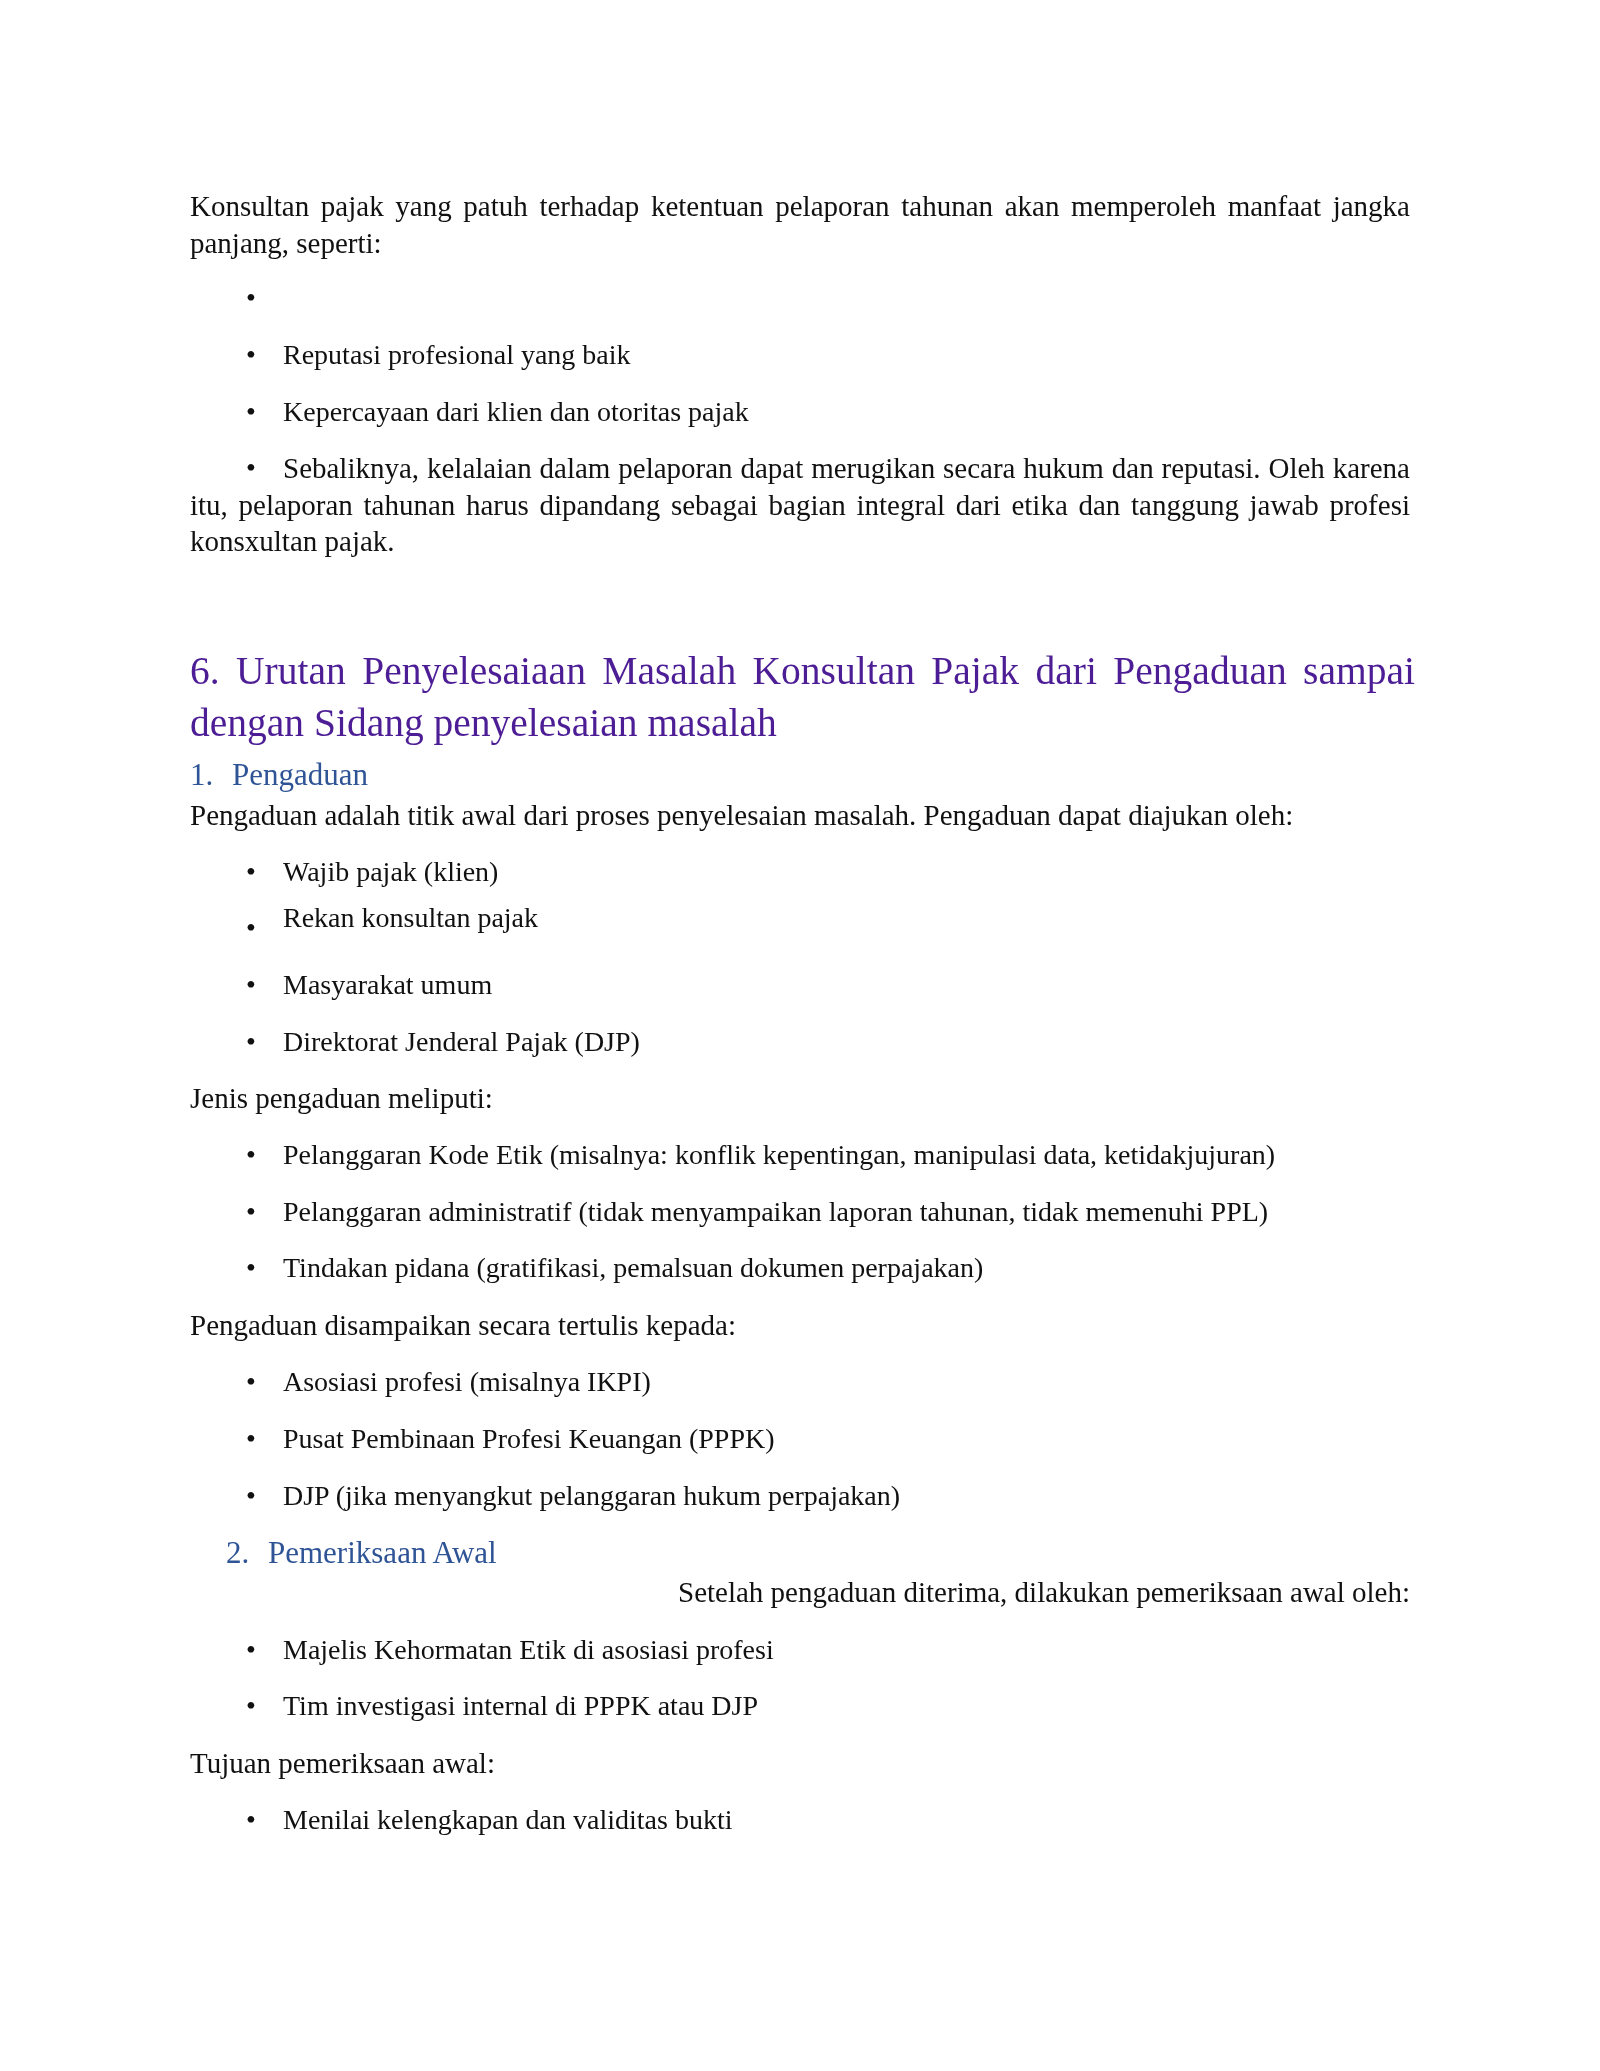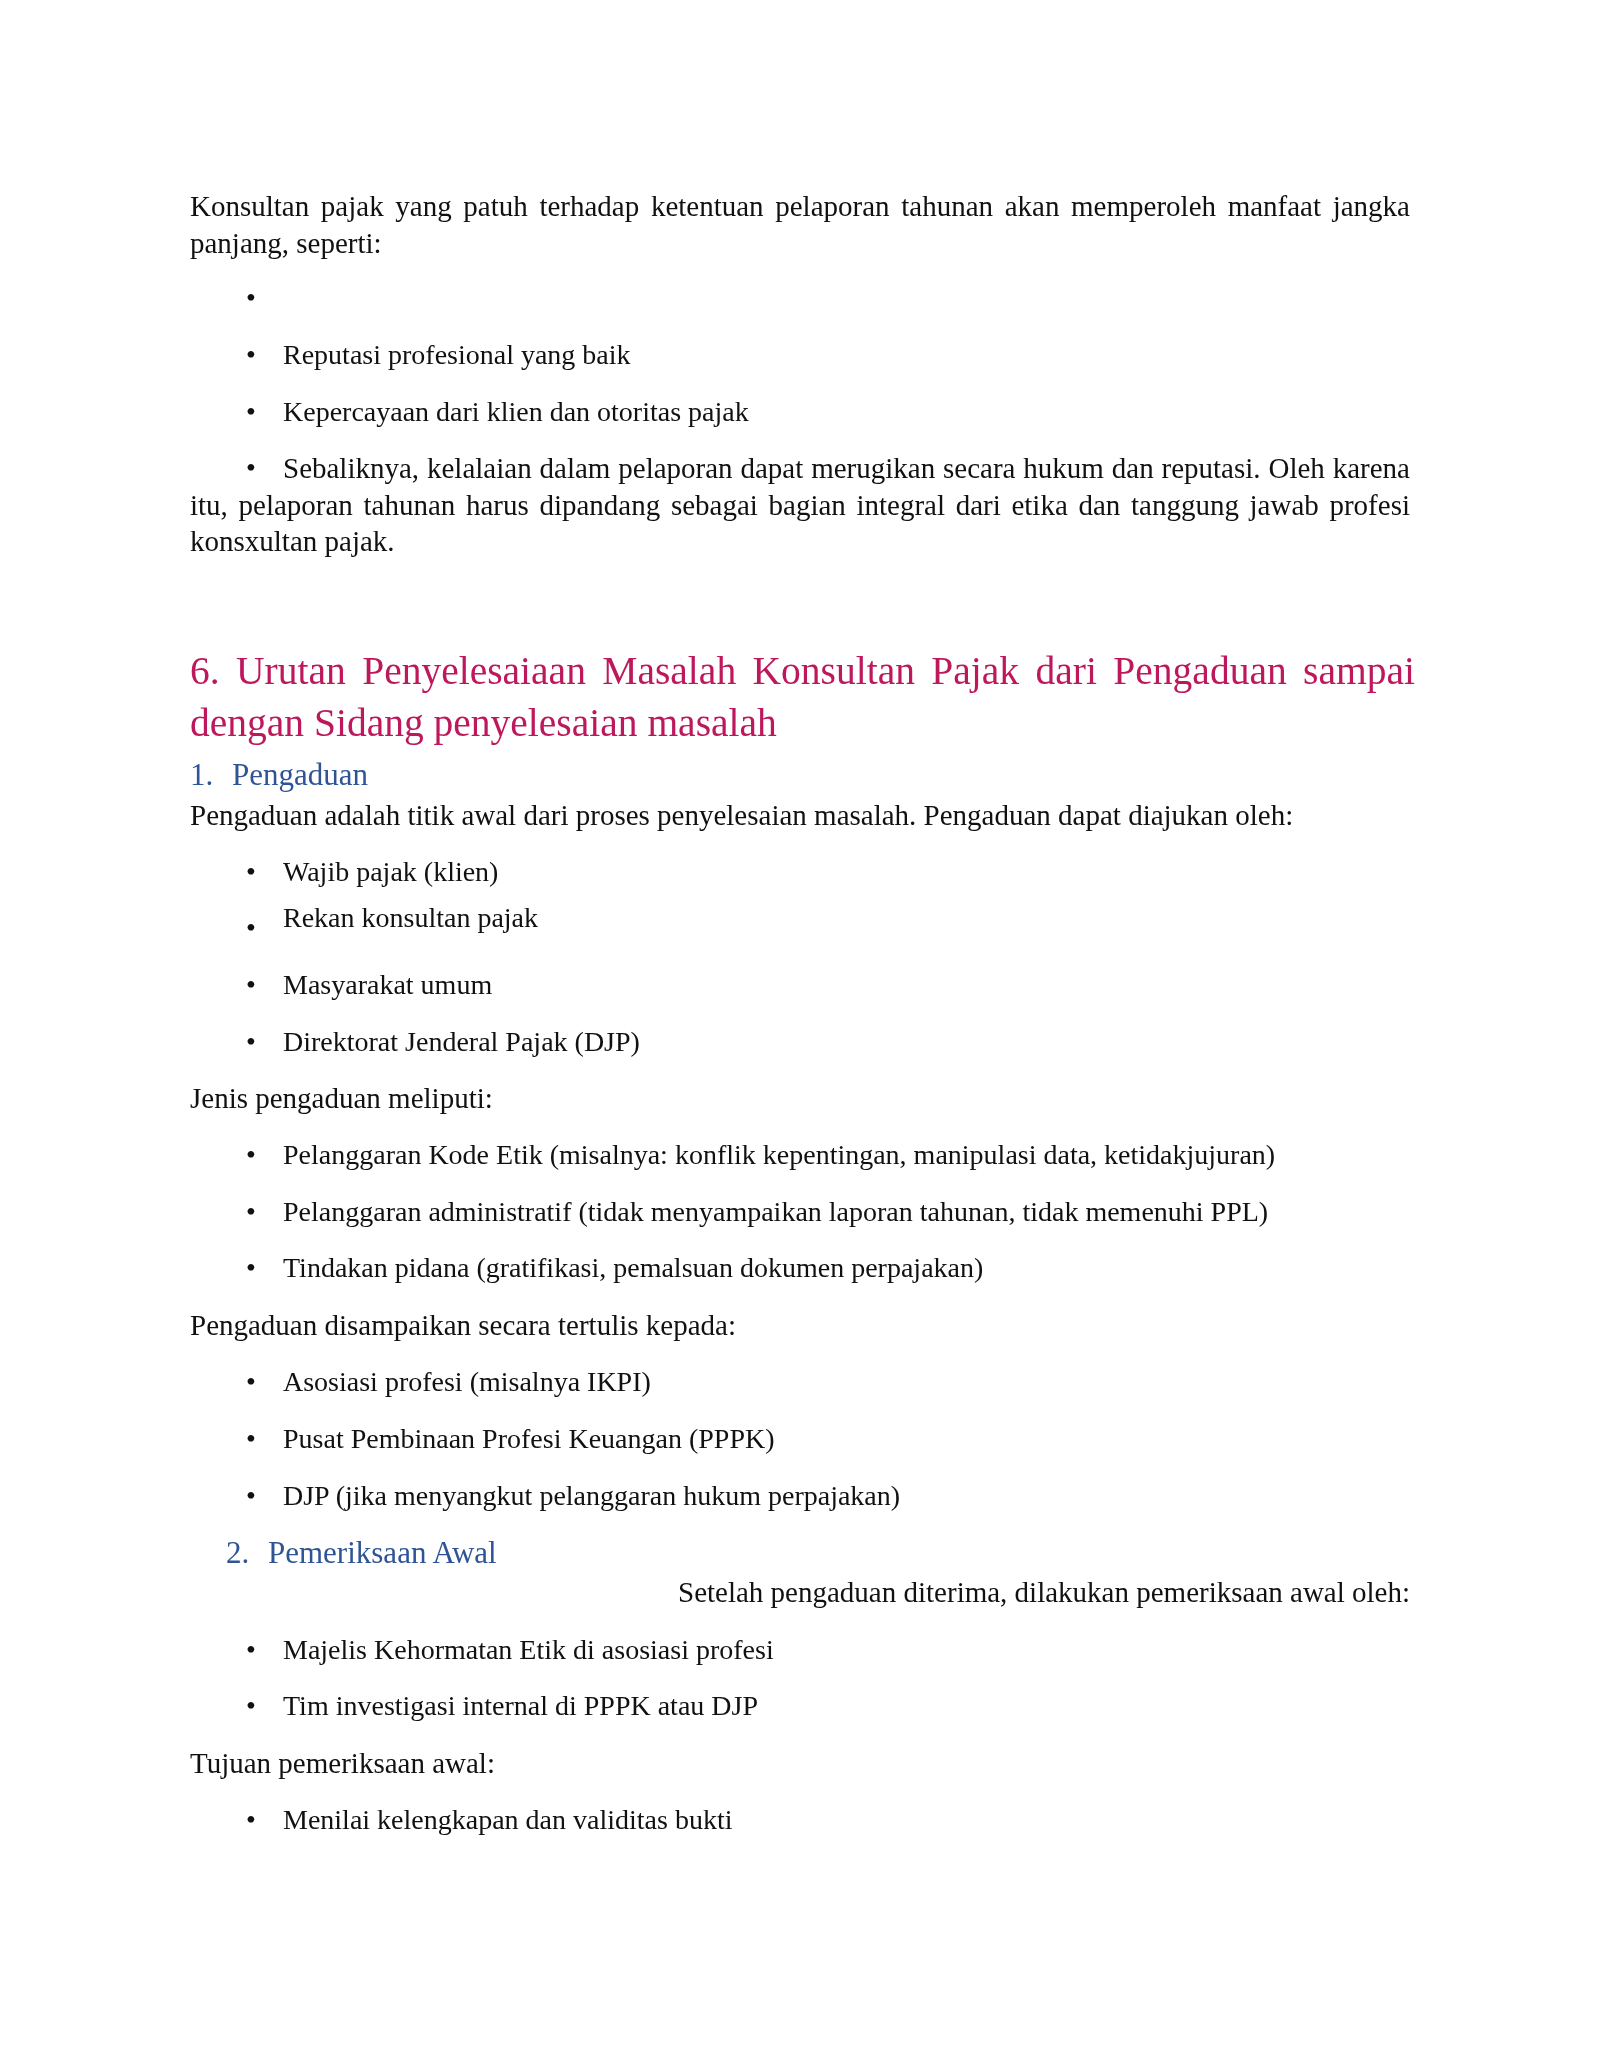--- a/index.html
+++ b/index.html
@@ -3,21 +3,21 @@
 <meta charset="utf-8">
 <style>
   html, body { margin: 0; padding: 0; background: #ffffff; }
   body { width: 1600px; height: 2071px; position: relative; overflow: hidden;
          font-family: "Liberation Serif", "DejaVu Serif", serif; color: #111111; }
   .page { position: absolute; left: 0; top: 0; width: 1600px; height: 2071px; background: #fff; }
   .line { position: absolute; left: 190px; width: 1220px; font-size: 29px; line-height: 36px; white-space: nowrap; }
   .just { text-align: justify; text-align-last: justify; white-space: normal; }
   .bullet { position: absolute; left: 246px; font-size: 28px; line-height: 36px; }
   .btext { position: absolute; left: 283px; font-size: 28px; line-height: 36px; white-space: nowrap; }
-  .h1 { position: absolute; left: 190px; width: 1225px; font-size: 39.5px; line-height: 50px; color: #be185d; white-space: nowrap; }
+  .h1 { position: absolute; left: 190px; width: 1225px; font-size: 39.5px; line-height: 50px; color: #4c1d95; white-space: nowrap; }
   .h1.j { text-align: justify; text-align-last: justify; }
   .h2 { position: absolute; left: 190px; font-size: 31px; line-height: 40px; color: #2F5496; white-space: nowrap; }
   .h2 .num { display: inline-block; width: 42px; }
 </style>
 </head>
 <body>
 
 <div class="page">
 
   <div class="line just" style="top:188px;">Konsultan pajak yang patuh terhadap ketentuan pelaporan tahunan akan memperoleh manfaat jangka</div>

